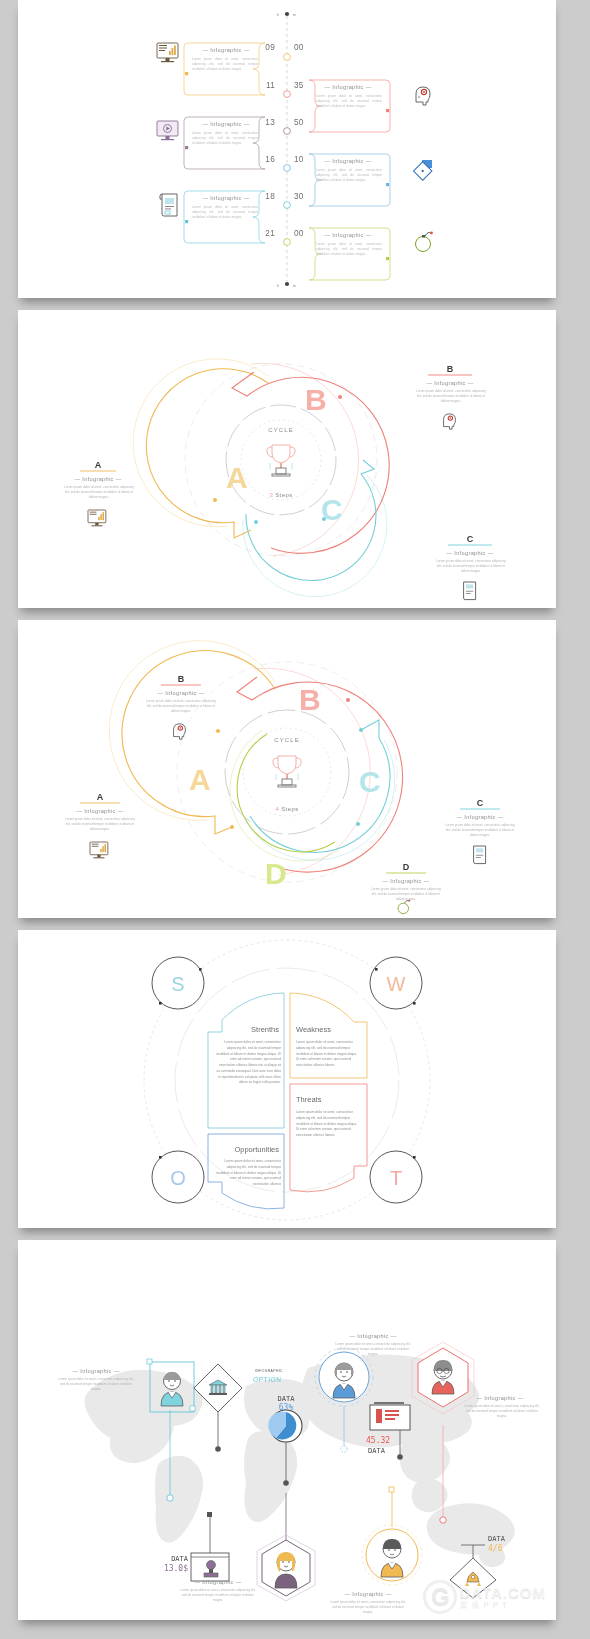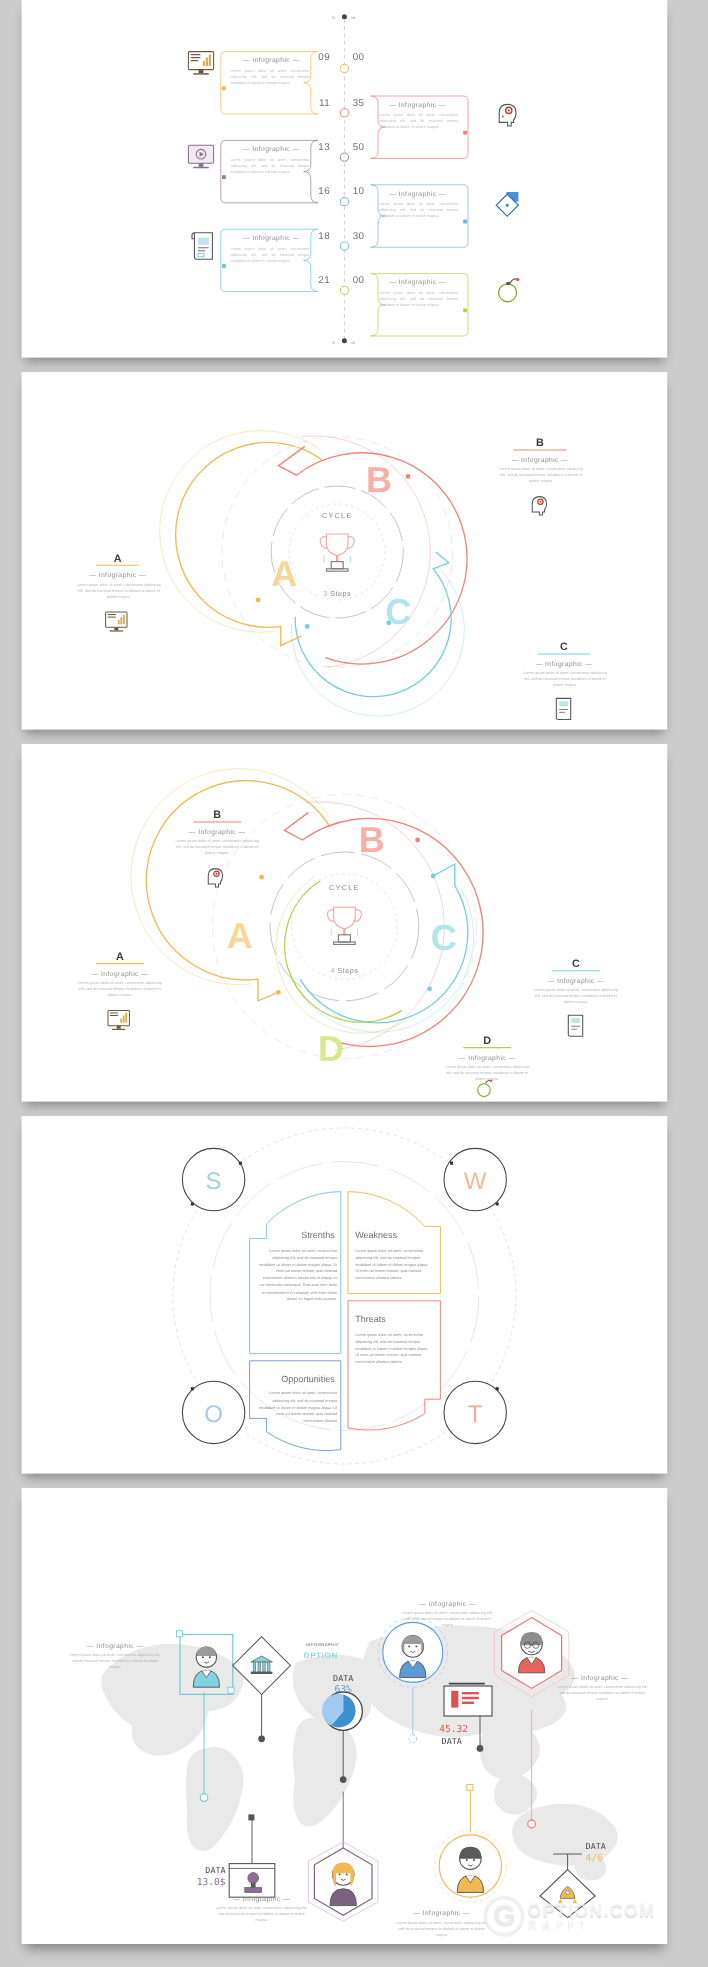--- a/index.html
+++ b/index.html
@@ -644,19 +644,19 @@
           <path d="M14 10 l2 4 h-4 Z" fill="#f0b952"></path>
         </g>
         <text class="dlbl" x="470" y="301">DATA</text>
         <text class="dval" x="470" y="311" fill="#f0b952">4/6</text>
       </g>
     </svg>
 
     <div class="wm">
       <div class="g">G</div>
       <div class="txt">
-        <div class="t1">OPTION.COM</div>
+        <div class="t1">DATA.COM</div>
         <div class="t2">页尖PPT</div>
       </div>
     </div>
   </div>
 
 </div>
 
 </body></html>

